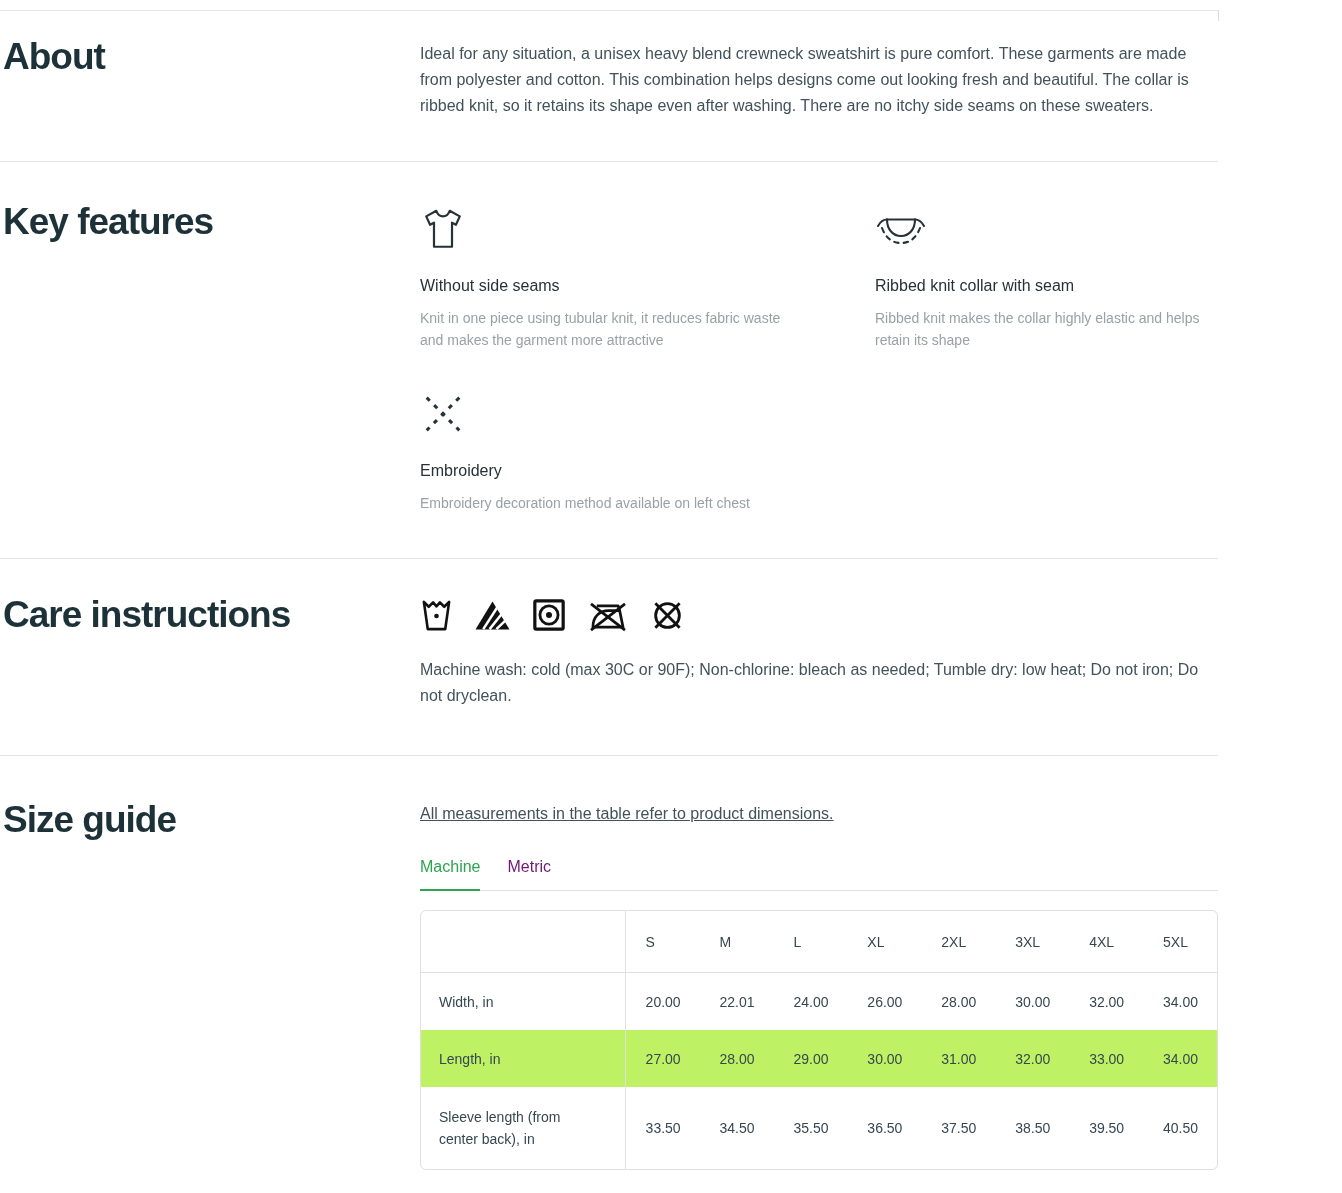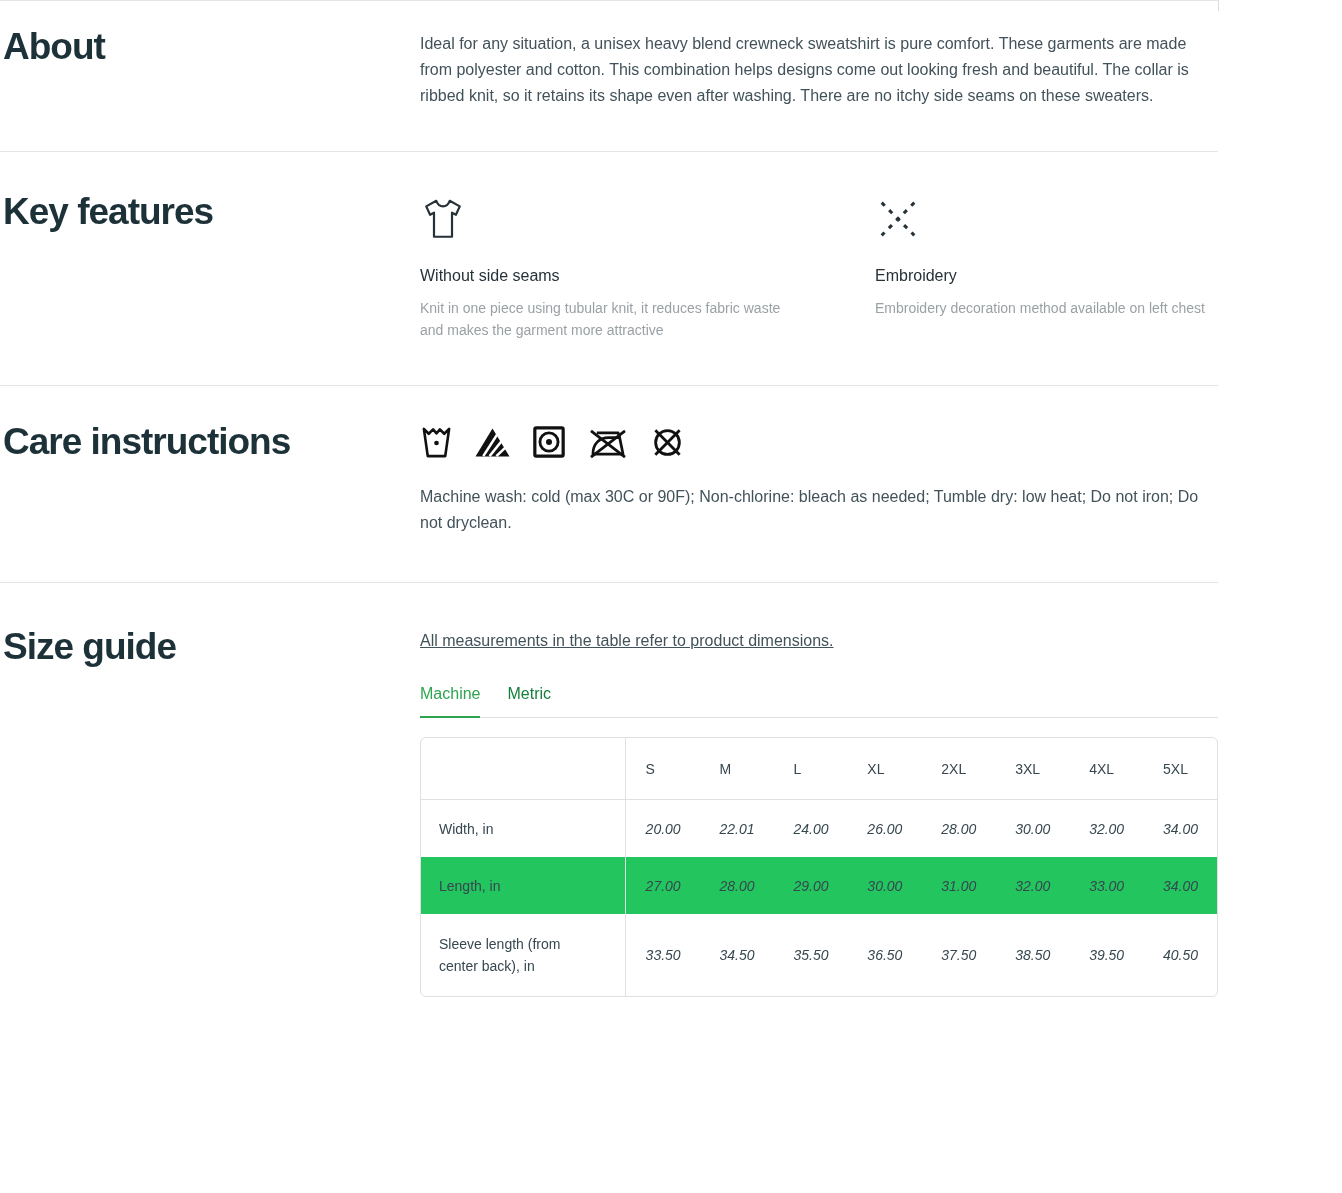--- a/index.html
+++ b/index.html
@@ -5,21 +5,21 @@
   * { box-sizing: border-box; }
   html, body { margin: 0; padding: 0; }
   body {
     width: 1342px; height: 1193px; overflow: hidden;
     background: #ffffff;
     font-family: "Liberation Sans", sans-serif;
     color: #42525a;
   }
   .page { position: relative; width: 1342px; height: 1193px; }
   .edge-tick { position: absolute; left: 1218px; top: 0; width: 1px; height: 11px; background: #dcdcdc; }
-  .content { width: 1218px; margin-top: 0; border-top: 1px solid #e4e4e4; }
+  .content { width: 1218px; margin-top: 10px; border-top: 1px solid #e4e4e4; }
 
   .section { display: grid; grid-template-columns: 420px 1fr; border-bottom: 1px solid #e4e4e4; }
   .section.no-border { border-bottom: none; }
   .section h2 {
     margin: 0; padding-left: 3px;
     font-size: 37px; font-weight: 700; letter-spacing: -1px;
     color: #1d3138; line-height: 1.1;
   }
 
   
@@ -36,37 +36,37 @@
 
   
   .sec-care { padding: 36px 0 46px; }
   .care-icons { display: flex; align-items: center; gap: 21px; height: 40px; }
   .sec-care .body { margin: 22px 0 0; font-size: 16px; line-height: 26px; color: #42525a; max-width: 790px; }
 
   
   .sec-size { padding: 44px 0 0; }
   .sec-size .note { margin: 2px 0 0; font-size: 16px; line-height: 24px; color: #42525a; text-decoration: underline; }
   .tabs { display: flex; gap: 27px; border-bottom: 1px solid #e0e0e0; margin-top: 31px; width: 798px; }
-  .tab { font-size: 16px; line-height: 19px; padding-bottom: 13px; color: #15803d; cursor: pointer; }
+  .tab { font-size: 16px; line-height: 19px; padding-bottom: 13px; color: #701a75; cursor: pointer; }
   .tab.active { color: #2da44e; border-bottom: 2px solid #2da44e; margin-bottom: -1px; }
 
   table.size-table {
     margin-top: 19px; width: 798px;
     border-collapse: separate; border-spacing: 0;
     border: 1px solid #e0e0e0; border-radius: 6px;
     font-size: 14px; color: #37474f;
   }
   .size-table th, .size-table td { text-align: left; font-weight: 400; padding: 0 0 0 20px; }
   .size-table thead th { height: 62px; border-bottom: 1px solid #e0e0e0; }
   .size-table td, .size-table th.label-col { }
   .size-table .label-col { width: 205px; padding-left: 18px; padding-right: 38px; border-right: 1px solid #e0e0e0; line-height: 22px; }
   .size-table tbody tr { height: 57px; }
-  .size-table tbody tr.alt { background: #22c55e; }
+  .size-table tbody tr.alt { background: #bef264; }
   .size-table tbody tr.tall { height: 82px; }
-  .size-table td.val { width: 74px; font-style: italic; }
+  .size-table td.val { width: 74px; }
 
   svg { display: block; }
 </style>
 </head>
 <body>
 
 <div class="page">
   <div class="edge-tick"></div>
   <div class="content">
 
@@ -86,20 +86,35 @@
             <span>
               <svg width="46" height="46" viewBox="0 0 48 48" fill="none" stroke="#263238" stroke-width="2.3" stroke-linejoin="round">
                 <path d="M17 5 C18.5 8.8 21 10.8 24 10.8 C27 10.8 29.5 8.8 31 5 L41.5 10.8 L37.5 19.6 L33.4 17.4 L33.4 42.5 L14.6 42.5 L14.6 17.4 L10.5 19.6 L6.5 10.8 Z"></path>
               </svg>
             </span>
           </div>
           <h3>Without side seams</h3>
           <p>Knit in one piece using tubular knit, it reduces fabric waste and makes the garment more attractive</p>
         </div>
 
+        <div class="feature">
+          <div class="icon-wrap">
+            <span class="collar-offset">
+              <svg width="52" height="32" viewBox="0 0 52 32" fill="none" stroke="#263238" stroke-width="2.1" stroke-linecap="round">
+                <path d="M3 11 C5.5 6.5 9 4.5 12 4.5"></path>
+                <path d="M12 4.5 L40 4.5"></path>
+                <path d="M40 4.5 C43 4.5 46.5 6.5 49 11"></path>
+                <path d="M12 4.5 C12 14.5 18 21 26 21 C34 21 40 14.5 40 4.5"></path>
+                <path d="M7 13 C11 23.5 17.5 28 26 28 C34.5 28 41 23.5 45 13" stroke-dasharray="4.5 5"></path>
+              </svg>
+            </span>
+          </div>
+          <h3>Ribbed knit collar with seam</h3>
+          <p>Ribbed knit makes the collar highly elastic and helps retain its shape</p>
+        </div>
 
         <div class="feature">
           <div class="icon-wrap">
             <span>
               <svg width="46" height="46" viewBox="0 0 48 48" fill="none" stroke="#263238" stroke-width="3.2" stroke-dasharray="4.5 6.5">
                 <path d="M7 7 L41 41"></path>
                 <path d="M41 7 L7 41"></path>
               </svg>
             </span>
           </div>

